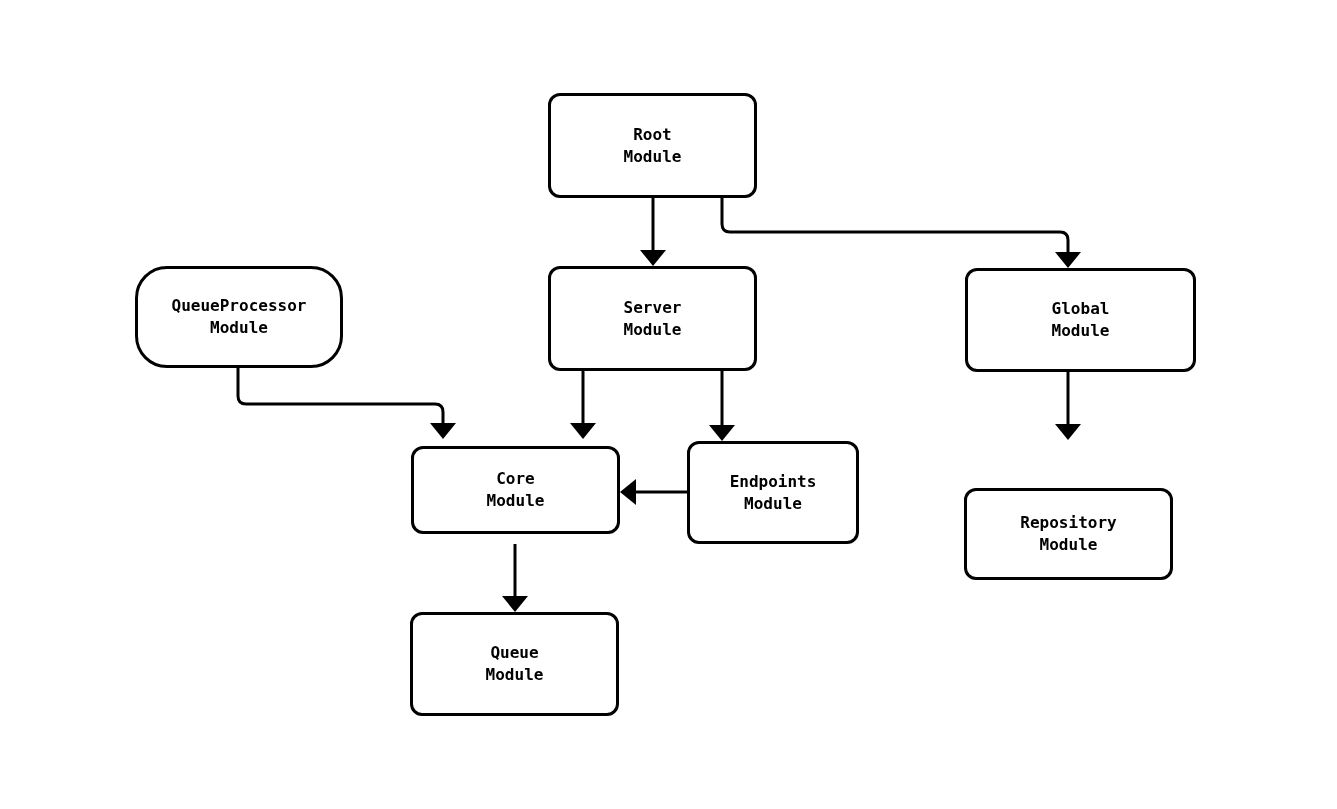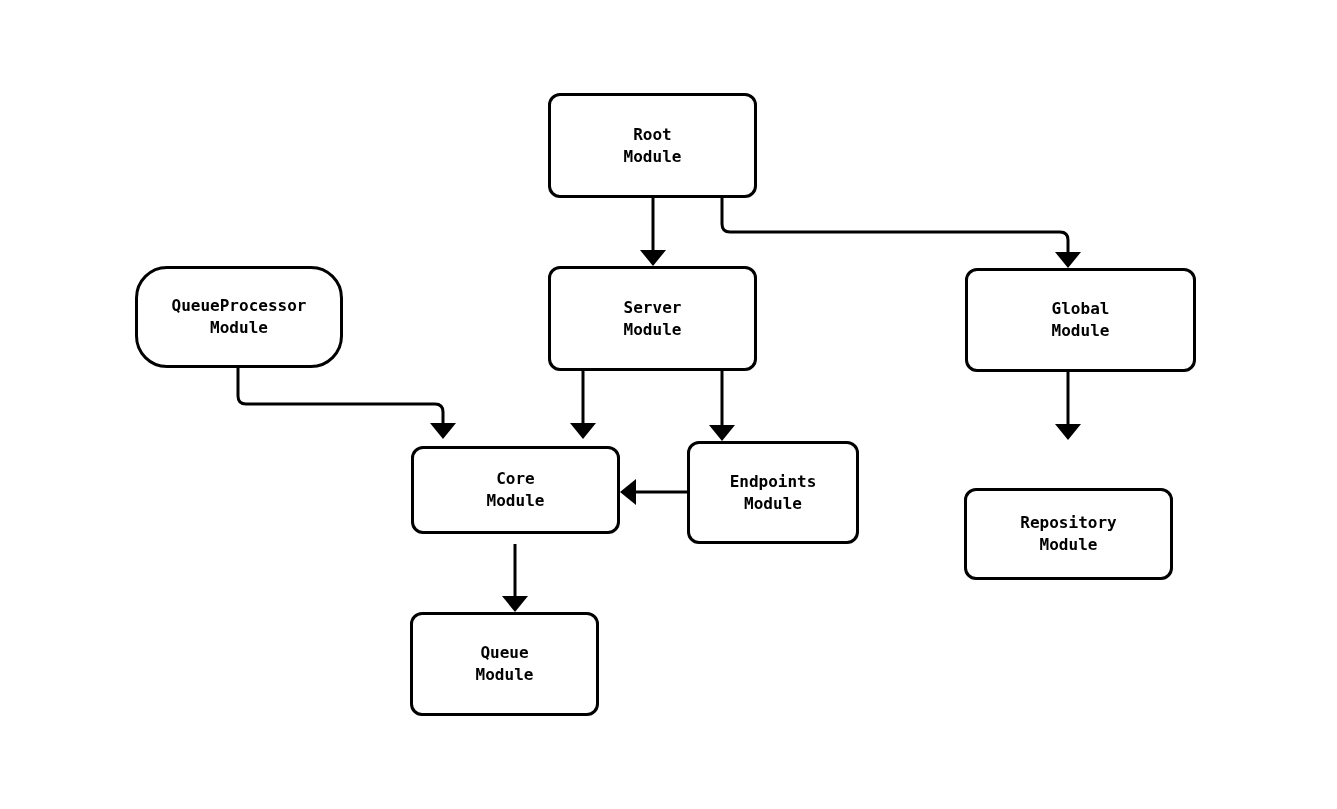--- a/index.html
+++ b/index.html
@@ -102,16 +102,16 @@
       <div class="node" style="left: 548px; top: 266px; width: 209px; height: 105px;">Server
 Module</div>
       <div class="node" style="left: 965px; top: 268px; width: 231px; height: 104px;">Global
 Module</div>
       <div class="node" style="left: 411px; top: 446px; width: 209px; height: 88px;">Core
 Module</div>
       <div class="node" style="left: 687px; top: 441px; width: 172px; height: 103px;">Endpoints
 Module</div>
       <div class="node" style="left: 964px; top: 440px; width: 209px; height: 92px; margin-top: 48px;">Repository
 Module</div>
-      <div class="node" style="left: 410px; top: 612px; width: 189px; height: 104px;">Queue
+      <div class="node" style="left: 410px; top: 612px; width: 209px; height: 104px;">Queue
 Module</div>
     </div>
 </div>
 
 </body></html>

